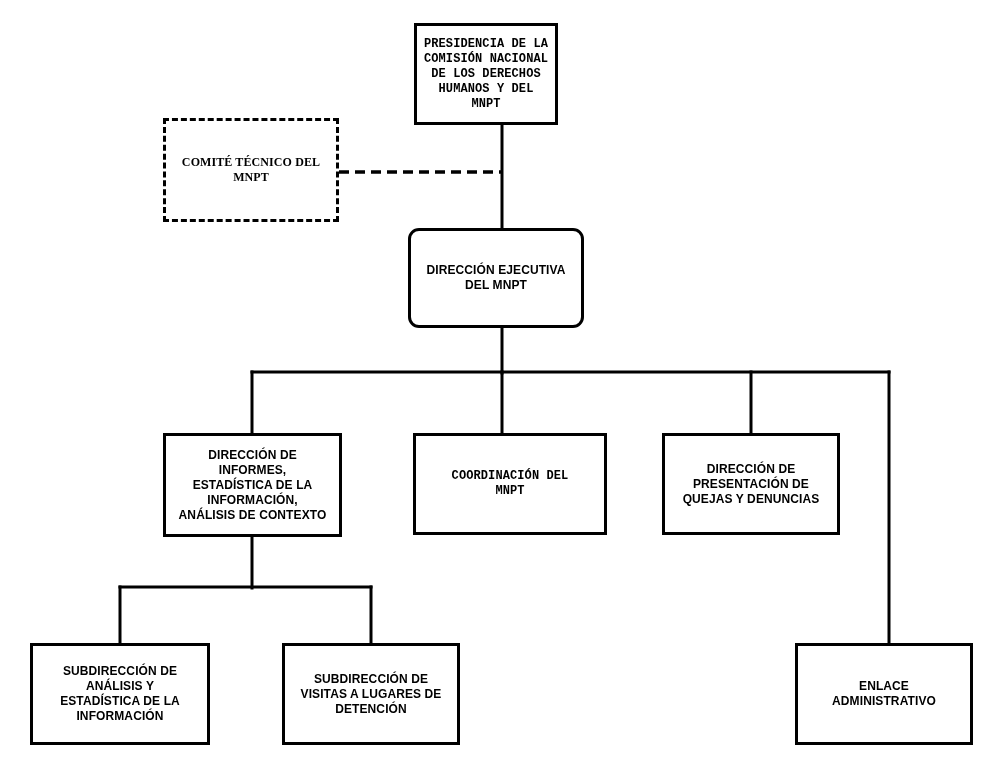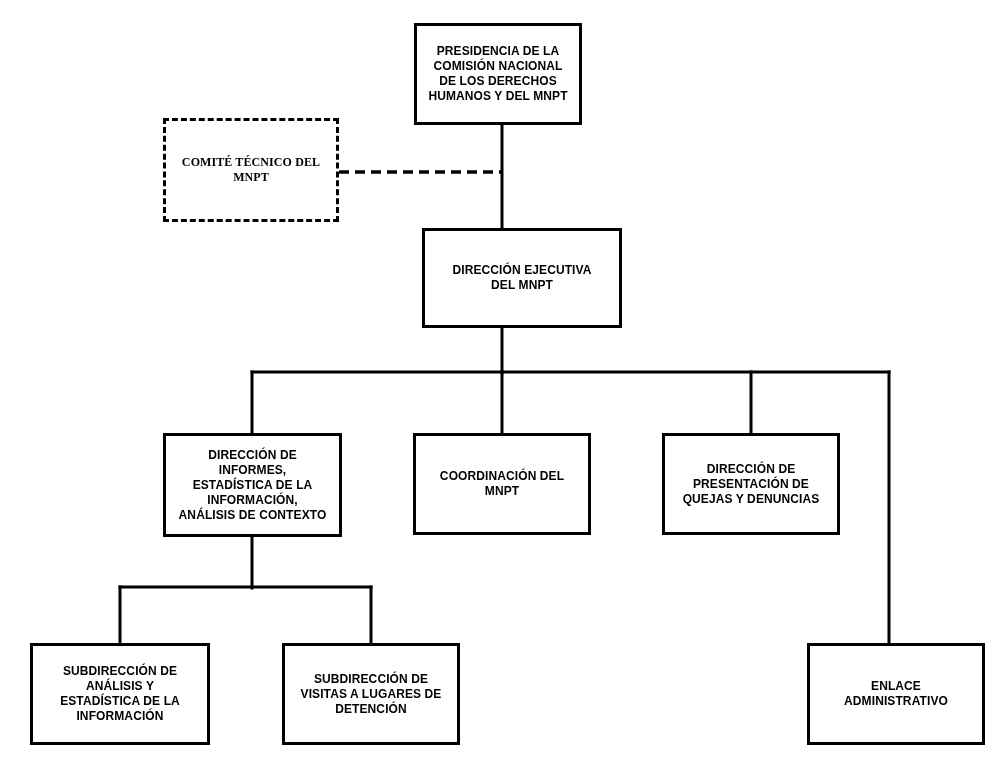--- a/index.html
+++ b/index.html
@@ -67,46 +67,46 @@
     <line x1="889" y1="372" x2="889" y2="644" stroke="#000000" stroke-width="3" stroke-linecap="square"></line>
 
     <line x1="252" y1="537" x2="252" y2="588" stroke="#000000" stroke-width="3" stroke-linecap="square"></line>
 
     <line x1="120" y1="587" x2="371" y2="587" stroke="#000000" stroke-width="3" stroke-linecap="square"></line>
 
     <line x1="120" y1="587" x2="120" y2="644" stroke="#000000" stroke-width="3" stroke-linecap="square"></line>
     <line x1="371" y1="587" x2="371" y2="644" stroke="#000000" stroke-width="3" stroke-linecap="square"></line>
   </svg>
 
-  <div class="node" style="left:414px; top:23px; width:168px; height:102px;">
+  <div class="node" style="left:414px; top:23px; width:144px; height:102px;font-family:Liberation Mono, monospace;">
     <span class="node-label">PRESIDENCIA DE LA
 COMISIÓN NACIONAL
 DE LOS DERECHOS
 HUMANOS Y DEL MNPT</span>
   </div>
 
   <div class="node dashed" style="left:163px; top:118px; width:176px; height:104px;">
     <span class="node-label">COMITÉ TÉCNICO DEL
 MNPT</span>
   </div>
 
-  <div class="node" style="left:422px; top:228px; width:200px; height:100px;">
+  <div class="node" style="left:408px; top:228px; width:176px; height:100px;border-radius:11px;">
     <span class="node-label">DIRECCIÓN EJECUTIVA
 DEL MNPT</span>
   </div>
 
   <div class="node" style="left:163px; top:433px; width:179px; height:104px;">
     <span class="node-label">DIRECCIÓN DE
 INFORMES,
 ESTADÍSTICA DE LA
 INFORMACIÓN,
 ANÁLISIS DE CONTEXTO</span>
   </div>
 
-  <div class="node" style="left:413px; top:433px; width:178px; height:102px;">
+  <div class="node" style="left:413px; top:433px; width:194px; height:102px;font-family:Liberation Mono, monospace;">
     <span class="node-label">COORDINACIÓN DEL
 MNPT</span>
   </div>
 
   <div class="node" style="left:662px; top:433px; width:178px; height:102px;">
     <span class="node-label">DIRECCIÓN DE
 PRESENTACIÓN DE
 QUEJAS Y DENUNCIAS</span>
   </div>
 
@@ -116,18 +116,18 @@
 ESTADÍSTICA DE LA
 INFORMACIÓN</span>
   </div>
 
   <div class="node" style="left:282px; top:643px; width:178px; height:102px;">
     <span class="node-label">SUBDIRECCIÓN DE
 VISITAS A LUGARES DE
 DETENCIÓN</span>
   </div>
 
-  <div class="node" style="left:795px; top:643px; width:178px; height:102px;margin-left:12px;">
+  <div class="node" style="left:795px; top:643px; width:178px; height:102px;">
     <span class="node-label">ENLACE
 ADMINISTRATIVO</span>
   </div>
 
 </div>
 
 </body></html>

